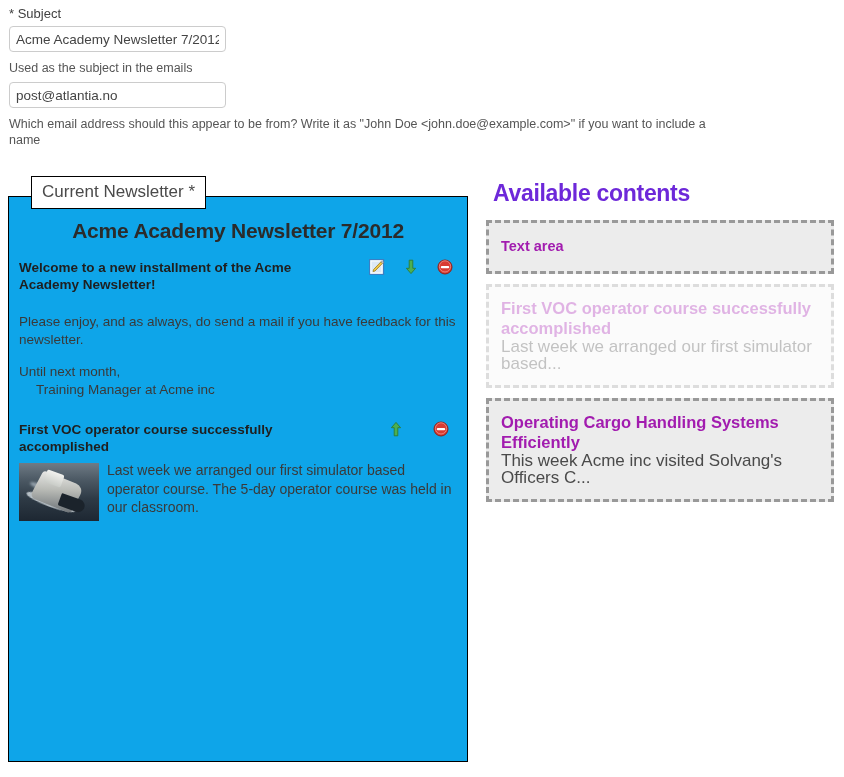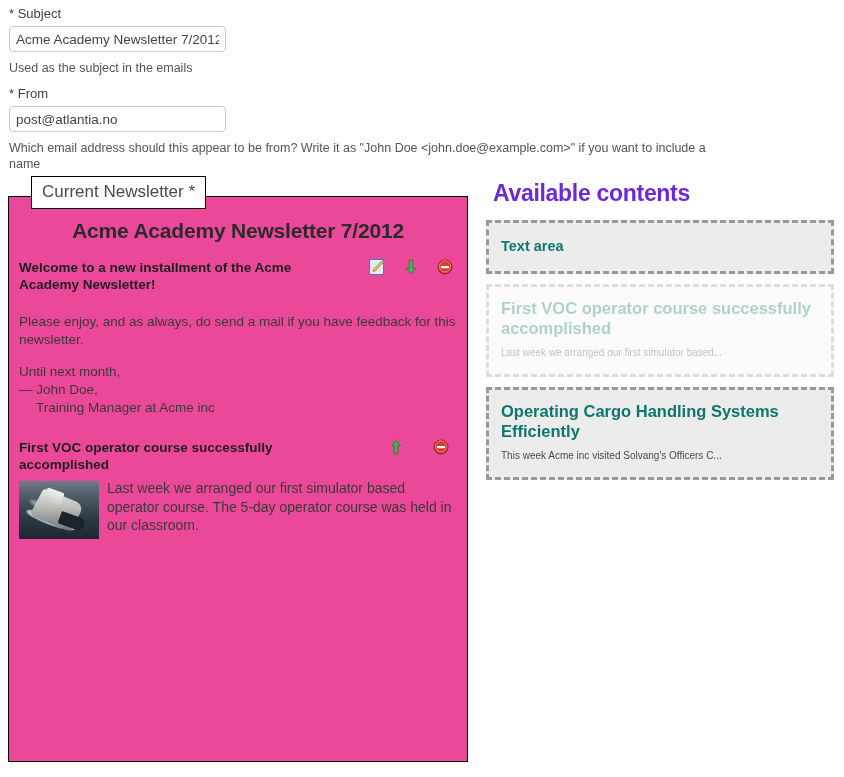--- a/index.html
+++ b/index.html
@@ -57,21 +57,21 @@
 
   
   .newsletter-fieldset {
     position: absolute;
     left: 8px;
     top: 196px;
     width: 460px;
     height: 566px;
     border: 1px solid #000000;
     box-sizing: border-box;
-    background: #ec4899;
+    background: #0ea5e9;
   }
   .fieldset-legend {
     position: absolute;
     left: 22px;
     top: -21px;
     border: 1px solid #000000;
     background: #ffffff;
     padding: 4px 10px 5px 10px;
     font-size: 17px;
     color: #4a4a4a;
@@ -215,52 +215,47 @@
     box-sizing: border-box;
     cursor: pointer;
   }
   .content-item.used {
     opacity: .33;
     background: #f3f3f3;
   }
   .ci-title {
     font-size: 16.5px;
     font-weight: bold;
-    color: #0f766e;
+    color: #a21caf;
     line-height: 20px;
     margin: 0;
   }
   .ci-title.small {
     font-size: 14.5px;
     line-height: 18px;
   }
   .ci-excerpt {
-    font-size: 10px;
+    font-size: 17px;
     color: #4a4a4a;
     line-height: 17px;
-    margin-top: 6px;
   }
   .item-text-area { padding: 14px 12px 16px 12px; }
 </style>
 </head>
 <body>
 
 <div class="form-area">
 
   <div class="field-label">
     <span class="req-star">*</span>
     <span>Subject</span>
   </div>
   <input class="text-input" type="text" value="Acme Academy Newsletter 7/2012" style="">
   <div class="help-text">Used as the subject in the emails</div>
 
-  <div class="field-label">
-    <span class="req-star">*</span>
-    <span>From</span>
-  </div>
   <input class="text-input" type="text" value="post@atlantia.no" style="">
   <div class="help-text">Which email address should this appear to be from? Write it as "John Doe &lt;john.doe@example.com&gt;" if you want to include a name</div>
 
 </div>
 
 <div class="newsletter-fieldset">
 
   <div class="fieldset-legend">Current Newsletter *</div>
 
   <h1 class="newsletter-title">Acme Academy Newsletter 7/2012</h1>
@@ -293,21 +288,20 @@
           </svg>
         </span>
 
       </div>
     </div>
 
     <div class="nl-body">
       <p>Please enjoy, and as always, do send a mail if you have feedback for this newsletter.</p>
       <div class="sig">
         <div>Until next month,</div>
-        <div>— John Doe,</div>
         <div class="sig-indent">Training Manager at Acme inc</div>
       </div>
     </div>
   </div>
 
   <div class="nl-block" style="margin-top:22px;">
     <div class="nl-block-head">
       <p class="nl-block-title">First VOC operator course successfully accomplished</p>
       <div class="nl-actions" style="gap:29px; right:8px;">
 

